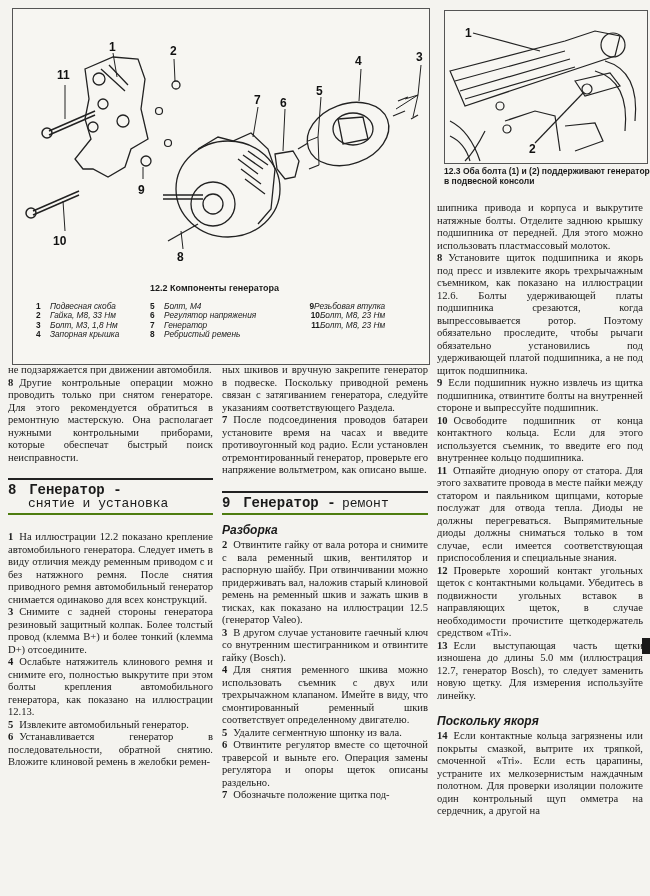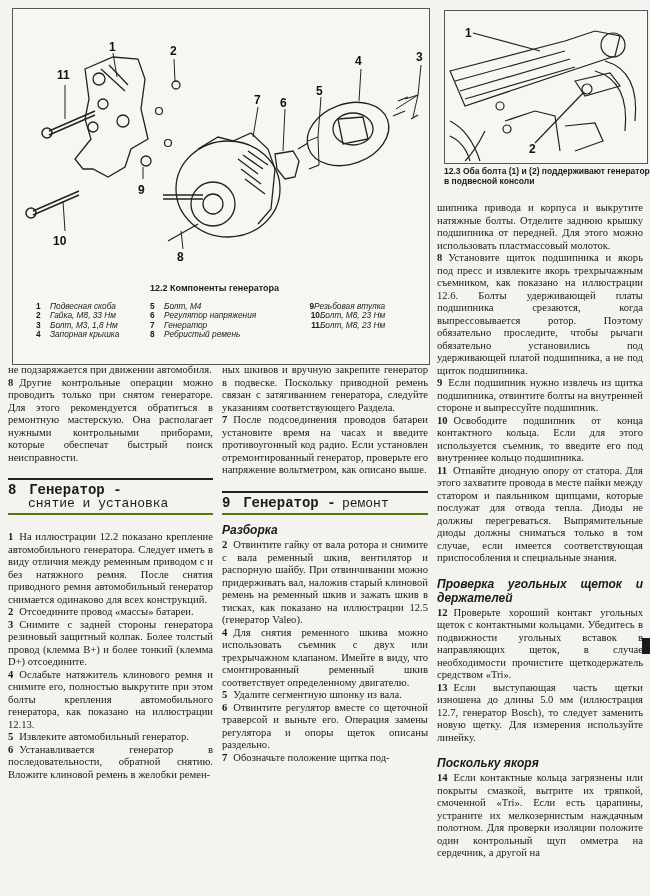--- a/index.html
+++ b/index.html
@@ -165,48 +165,47 @@
 
 <div class="col" id="col1">
   <p>не подзаряжается при движении автомобиля.</p>
   <p><span class="pn">8</span><span>Другие контрольные операции можно проводить только при снятом генераторе. Для этого рекомендуется обратиться в ремонтную мастерскую. Она располагает нужными контрольными приборами, которые обеспечат быстрый поиск неисправности.</span></p>
   <div class="sechead" style="margin-top:14px;">
     <span class="big">8</span>&nbsp;&nbsp;<span class="big">Генератор -</span><br>
     <span class="small" style="margin-left:20px;">снятие и установка</span>
   </div>
   <div class="gap"></div>
   <p><span class="pn">1</span><span>На иллюстрации 12.2 показано крепление автомобильного генератора. Следует иметь в виду отличия между ременным приводом с и без натяжного ремня. После снятия приводного ремня автомобильный генератор снимается одинаково для всех конструкций.</span></p>
-  <p><span class="pn">2</span><span>Отсоедините провод «массы» батареи.</span></p>
   <p><span class="pn">3</span><span>Снимите с задней стороны генератора резиновый защитный колпак. Более толстый провод (клемма B+) и более тонкий (клемма D+) отсоедините.</span></p>
   <p><span class="pn">4</span><span>Ослабьте натяжитель клинового ремня и снимите его, полностью выкрутите при этом болты крепления автомобильного генератора, как показано на иллюстрации 12.13.</span></p>
   <p><span class="pn">5</span><span>Извлеките автомобильный генератор.</span></p>
   <p><span class="pn">6</span><span>Устанавливается генератор в последовательности, обратной снятию. Вложите клиновой ремень в желобки ремен-</span></p>
 </div>
 
 <div class="col" id="col2">
   <p>ных шкивов и вручную закрепите генератор в подвеске. Поскольку приводной ремень связан с затягиванием генератора, следуйте указаниям соответствующего Раздела.</p>
   <p><span class="pn">7</span><span>После подсоединения проводов батареи установите время на часах и введите противоугонный код радио. Если установлен отремонтированный генератор, проверьте его напряжение вольтметром, как описано выше.</span></p>
   <div class="sechead" style="margin-top:14px;">
     <span class="big">9</span>&nbsp;&nbsp;<span class="big">Генератор -</span>
     <span class="small">ремонт</span>
   </div>
   <div class="sub">Разборка</div>
   <p><span class="pn">2</span><span>Отвинтите гайку от вала ротора и снимите с вала ременный шкив, вентилятор и распорную шайбу. При отвинчивании можно придерживать вал, наложив старый клиновой ремень на ременный шкив и зажать шкив в тисках, как показано на иллюстрации 12.5 (генератор Valeo).</span></p>
+  <p><span class="pn">3</span><span>В другом случае установите гаечный ключ со внутренним шестигранником и отвинтите гайку (Bosch).</span></p>
   <p><span class="pn">4</span><span>Для снятия ременного шкива можно использовать съемник с двух или трехрычажном клапаном. Имейте в виду, что смонтированный ременный шкив соответствует определенному двигателю.</span></p>
   <p><span class="pn">5</span><span>Удалите сегментную шпонку из вала.</span></p>
   <p><span class="pn">6</span><span>Отвинтите регулятор вместе со щеточной траверсой и выньте его. Операция замены регулятора и опоры щеток описаны раздельно.</span></p>
   <p><span class="pn">7</span><span>Обозначьте положение щитка под-</span></p>
 </div>
 
 <div class="col" id="col3">
   <p>шипника привода и корпуса и выкрутите натяжные болты. Отделите заднюю крышку подшипника от передней. Для этого можно использовать пластмассовый молоток.</p>
   <p><span class="pn">8</span><span>Установите щиток подшипника и якорь под пресс и извлеките якорь трехрычажным съемником, как показано на иллюстрации 12.6. Болты удерживающей платы подшипника срезаются, когда выпрессовывается ротор. Поэтому обязательно проследите, чтобы рычаги обязательно установились под удерживающей платой подшипника, а не под щиток подшипника.</span></p>
   <p><span class="pn">9</span><span>Если подшипник нужно извлечь из щитка подшипника, отвинтите болты на внутренней стороне и выпрессуйте подшипник.</span></p>
   <p><span class="pn">10</span><span>Освободите подшипник от конца контактного кольца. Если для этого используется съемник, то введите его под внутреннее кольцо подшипника.</span></p>
   <p><span class="pn">11</span><span>Отпаяйте диодную опору от статора. Для этого захватите провода в месте пайки между статором и паяльником щипцами, которые послужат для отвода тепла. Диоды не должны перегреваться. Выпрямительные диоды должны сниматься только в том случае, если имеется соответствующая приспособления и специальные знания.</span></p>
-  <div class="sub" style="margin-top:12px;">Проверка угольных щеток и держателей</div>
   <p><span class="pn">12</span><span>Проверьте хороший контакт угольных щеток с контактными кольцами. Убедитесь в подвижности угольных вставок в направляющих щеток, в случае необходимости прочистите щеткодержатель средством «Tri».</span></p>
   <p><span class="pn">13</span><span>Если выступающая часть щетки изношена до длины 5.0 мм (иллюстрация 12.7, генератор Bosch), то следует заменить новую щетку. Для измерения используйте линейку.</span></p>
   <div class="sub" style="margin-top:12px;">Поскольку якоря</div>
   <p><span class="pn">14</span><span>Если контактные кольца загрязнены или покрыты смазкой, вытрите их тряпкой, смоченной «Tri». Если есть царапины, устраните их мелкозернистым наждачным полотном. Для проверки изоляции положите один контрольный щуп омметра на сердечник, а другой на</span></p>
 </div>
 
 <div id="tab-marker"></div>
 
 </body></html>

